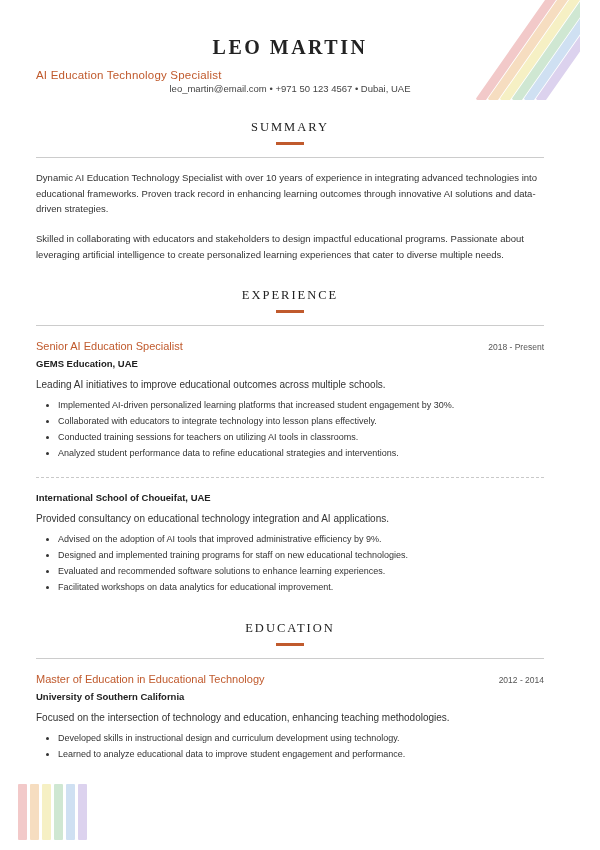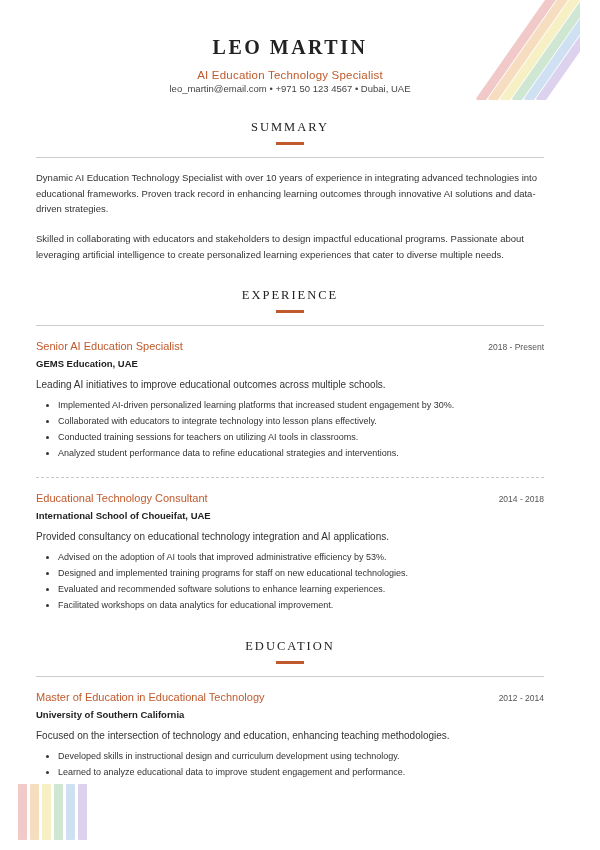--- a/index.html
+++ b/index.html
@@ -63,21 +63,20 @@
   .name {
     text-align: center;
     font-family: "Liberation Serif", serif;
     font-size: 20px;
     font-weight: bold;
     letter-spacing: 2.5px;
     color: #222222;
     padding-top: 36px;
   }
   .title {
-    text-align: center;
     font-size: 11.5px;
     color: #c05a2d;
     margin-top: 10px;
     letter-spacing: 0.2px;
   }
   .contact {
     text-align: center;
     font-size: 9.5px;
     color: #444444;
     margin-top: 2px;
@@ -217,28 +216,24 @@
         <li>Implemented AI-driven personalized learning platforms that increased student engagement by 30%.</li>
         <li>Collaborated with educators to integrate technology into lesson plans effectively.</li>
         <li>Conducted training sessions for teachers on utilizing AI tools in classrooms.</li>
         <li>Analyzed student performance data to refine educational strategies and interventions.</li>
       </ul>
     </div>
 
     <hr class="hr-dashed">
 
     <div class="entry">
-      <div class="entry-head">
-        <div class="entry-role">Educational Technology Consultant</div>
-        <div class="entry-date">2014 - 2018</div>
-      </div>
       <div class="entry-org">International School of Choueifat, UAE</div>
       <div class="entry-desc">Provided consultancy on educational technology integration and AI applications.</div>
       <ul class="bullets">
-        <li>Advised on the adoption of AI tools that improved administrative efficiency by 53%.</li>
+        <li>Advised on the adoption of AI tools that improved administrative efficiency by 9%.</li>
         <li>Designed and implemented training programs for staff on new educational technologies.</li>
         <li>Evaluated and recommended software solutions to enhance learning experiences.</li>
         <li>Facilitated workshops on data analytics for educational improvement.</li>
       </ul>
     </div>
   </div>
 
   <div class="section">
     <div class="section-title">EDUCATION</div>
     <div class="section-rule"></div>

